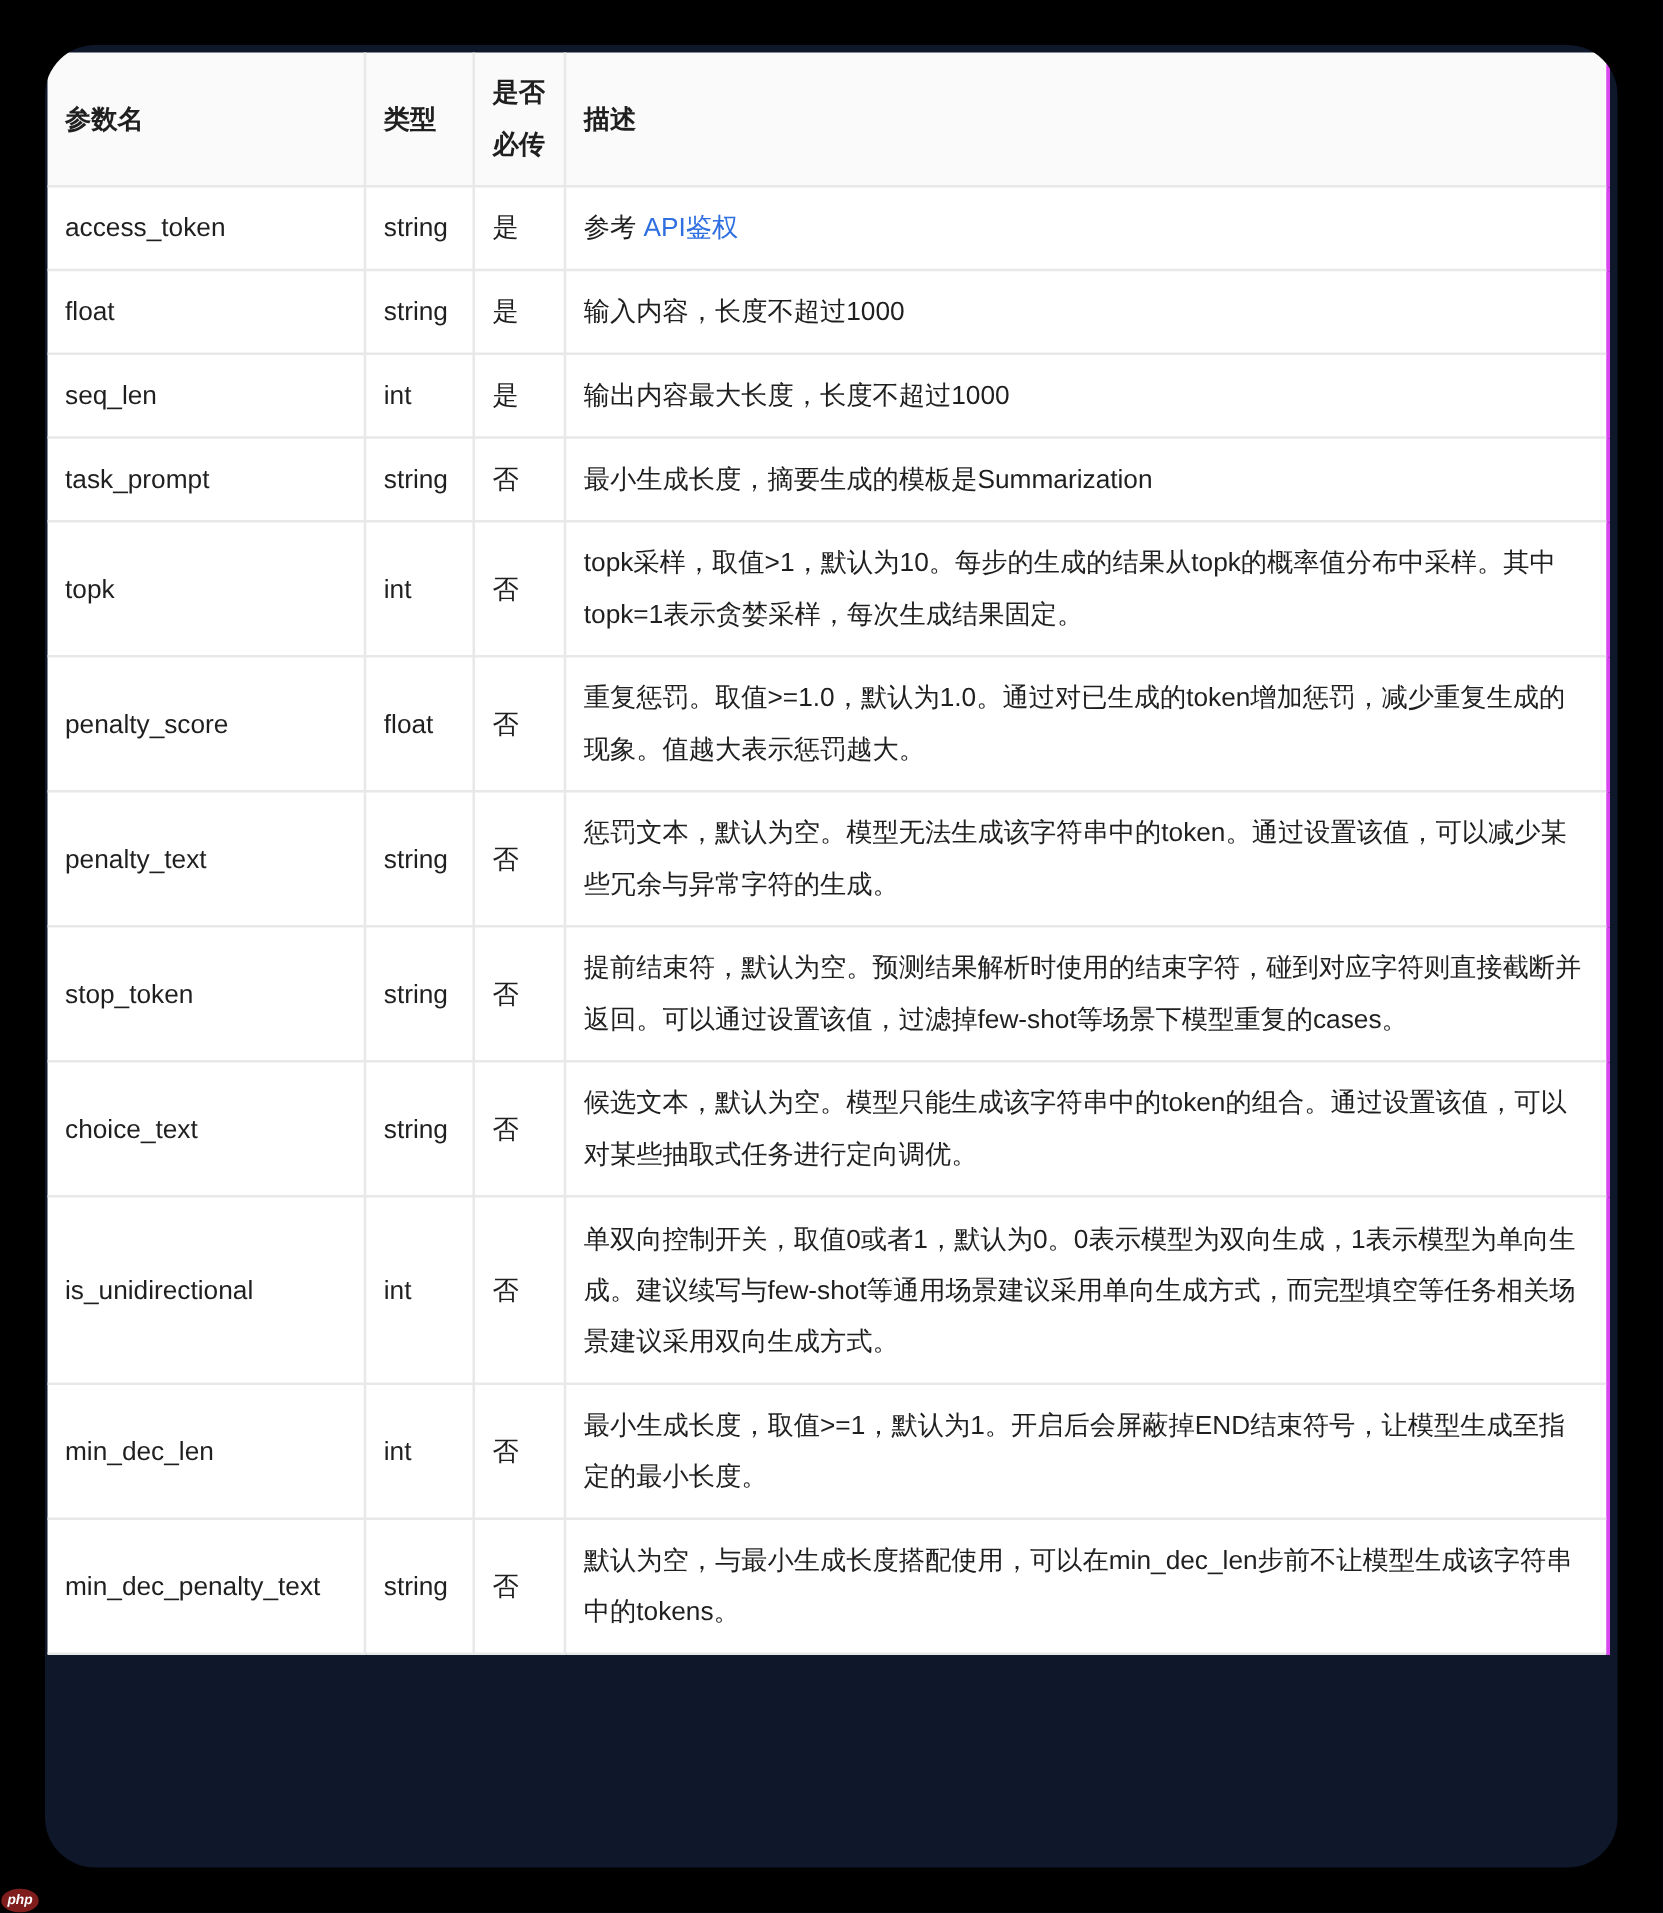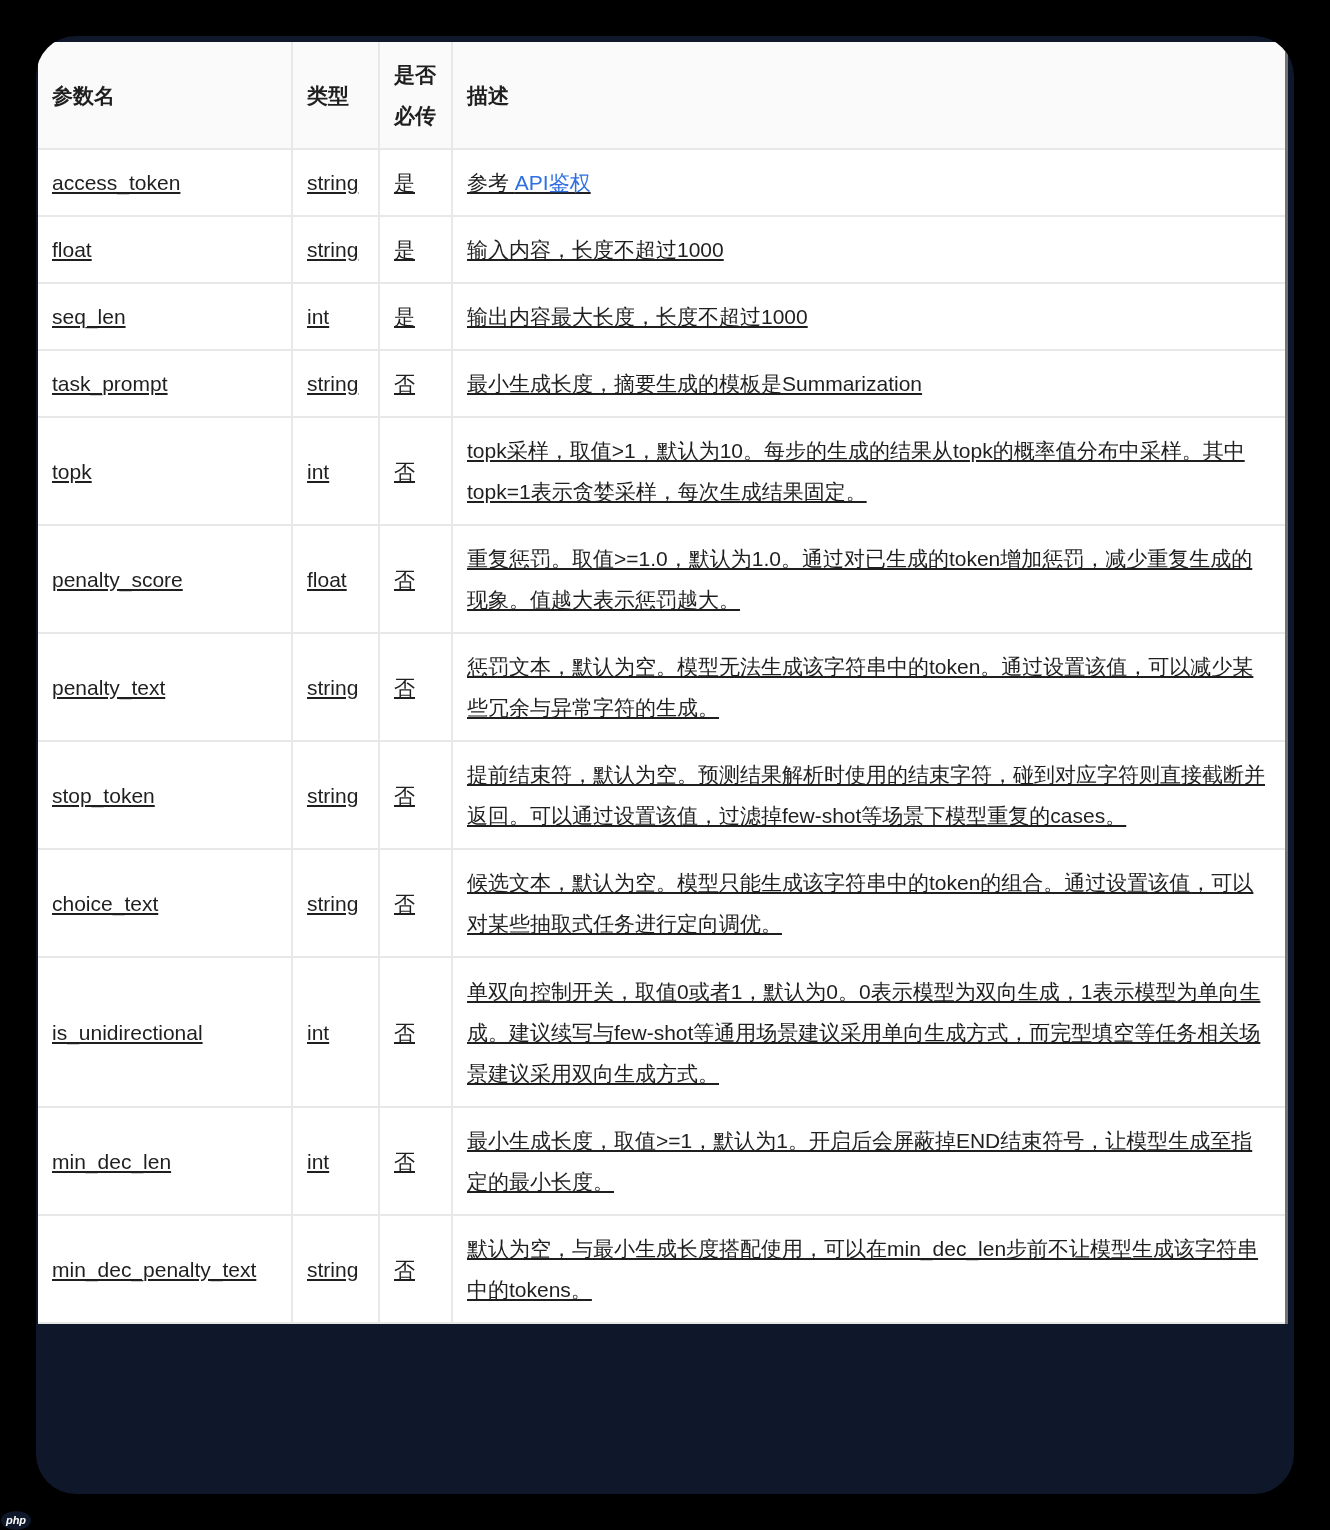--- a/index.html
+++ b/index.html
@@ -45,37 +45,37 @@
     table.params th {
       background: #fafafa;
       font-weight: bold;
       font-size: 21px;
       height: 106px;
     }
     table.params tr:first-child th { border-top: none; }
     table.params tr th:first-child,
     table.params tr td:first-child { border-left: none; }
     table.params tr th:last-child,
-    table.params tr td:last-child { border-right: 3px solid #737373; }
-    table.params td { background: #ffffff; text-decoration: underline; }
+    table.params tr td:last-child { border-right: 3px solid #d946ef; }
+    table.params td { background: #ffffff; }
     col.c-name { width: 254px; }
     col.c-type { width: 87px; }
     col.c-req { width: 73px; }
     col.c-desc { width: 834px; }
     .link { color: #2f6fe0; }
     tr.h1 td { height: 65px; }
     tr.h2 td { height: 106px; }
     tr.h3 td { height: 148px; }
     .watermark {
       position: absolute;
       left: 1px;
       top: 1511px;
       width: 30px;
       height: 19px;
-      background: #0f172a;
+      background: #7f1d1d;
       border-radius: 50%;
       color: #ffffff;
       font-size: 11px;
       font-style: italic;
       font-weight: bold;
       text-align: center;
       line-height: 19px;
     }
   </style>
 </head>

